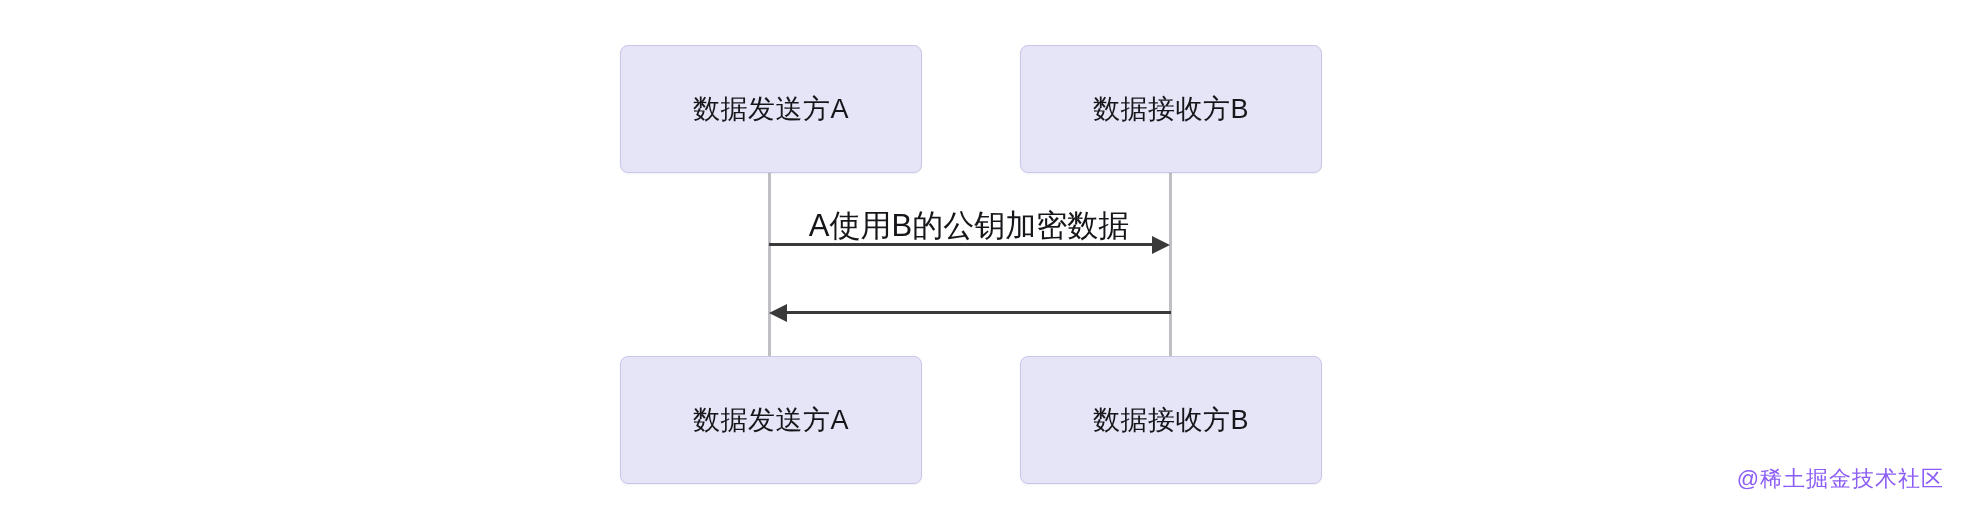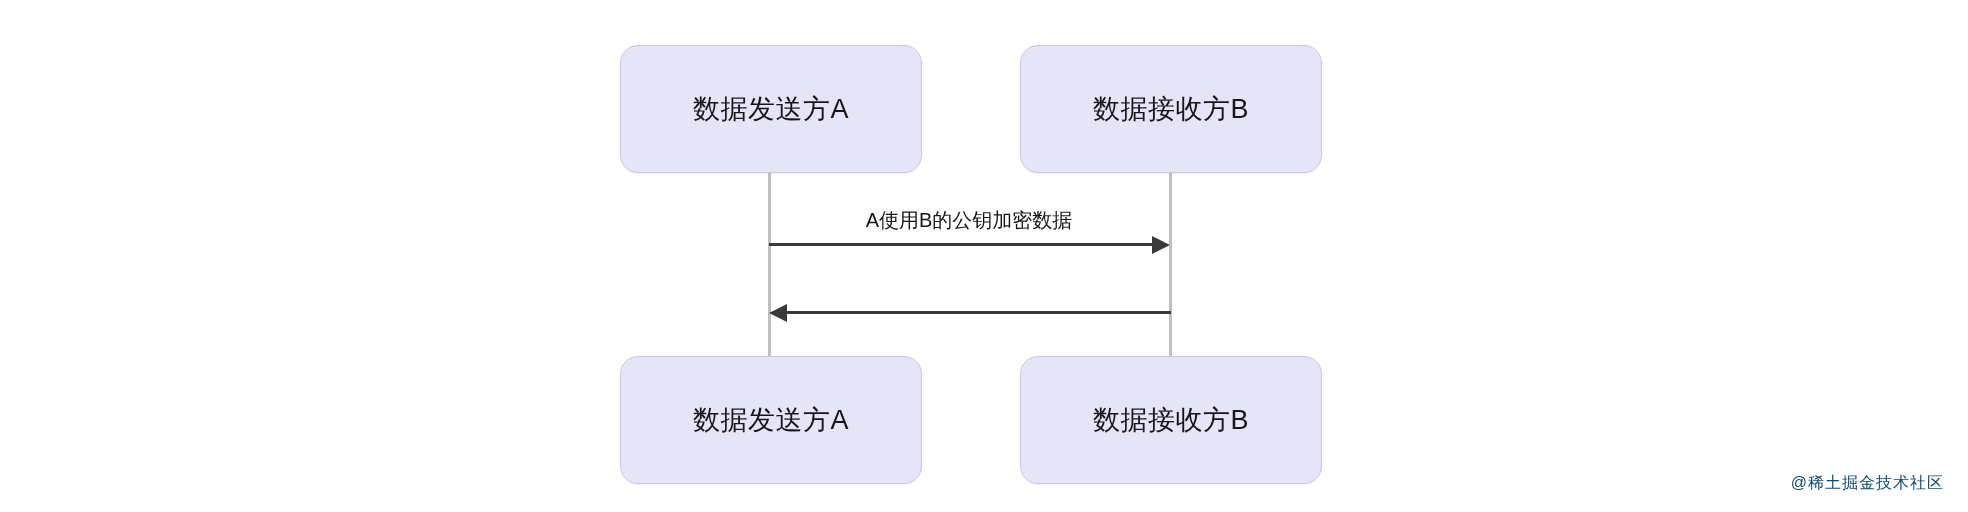--- a/index.html
+++ b/index.html
@@ -18,21 +18,21 @@
     background: #ffffff;
     overflow: hidden;
   }
 
   
   .node {
     position: absolute;
     box-sizing: border-box;
     background: #e6e5f8;
     border: 1px solid #c9c7e8;
-    border-radius: 18px;
+    border-radius: 8px;
     display: flex;
     align-items: center;
     justify-content: center;
     box-shadow: 0 1px 2px rgba(120,118,180,0.10);
   }
   .node-label {
     font-size: 27px;
     line-height: 1;
     color: #16161a;
     font-weight: 400;
@@ -61,32 +61,32 @@
     border-bottom: 9px solid transparent;
   }
   .arrowhead.right {
     border-left: 18px solid #3a3a3a;
   }
   .arrowhead.left {
     border-right: 18px solid #3a3a3a;
   }
   .msg-label {
     position: absolute;
-    font-size: 20px;
+    font-size: 31px;
     line-height: 1;
     color: #16161a;
     white-space: nowrap;
     text-align: center;
   }
 
   
   .watermark {
     position: absolute;
-    font-size: 16px;
-    color: #0c4a6e;
+    font-size: 22px;
+    color: #8b5cf6;
     white-space: nowrap;
     letter-spacing: 1px;
   }
 </style>
 </head>
 <body>
 
 <div id="canvas">
 
   <div class="lifeline" style="left:768px; top:170px; height:188px;"></div>

